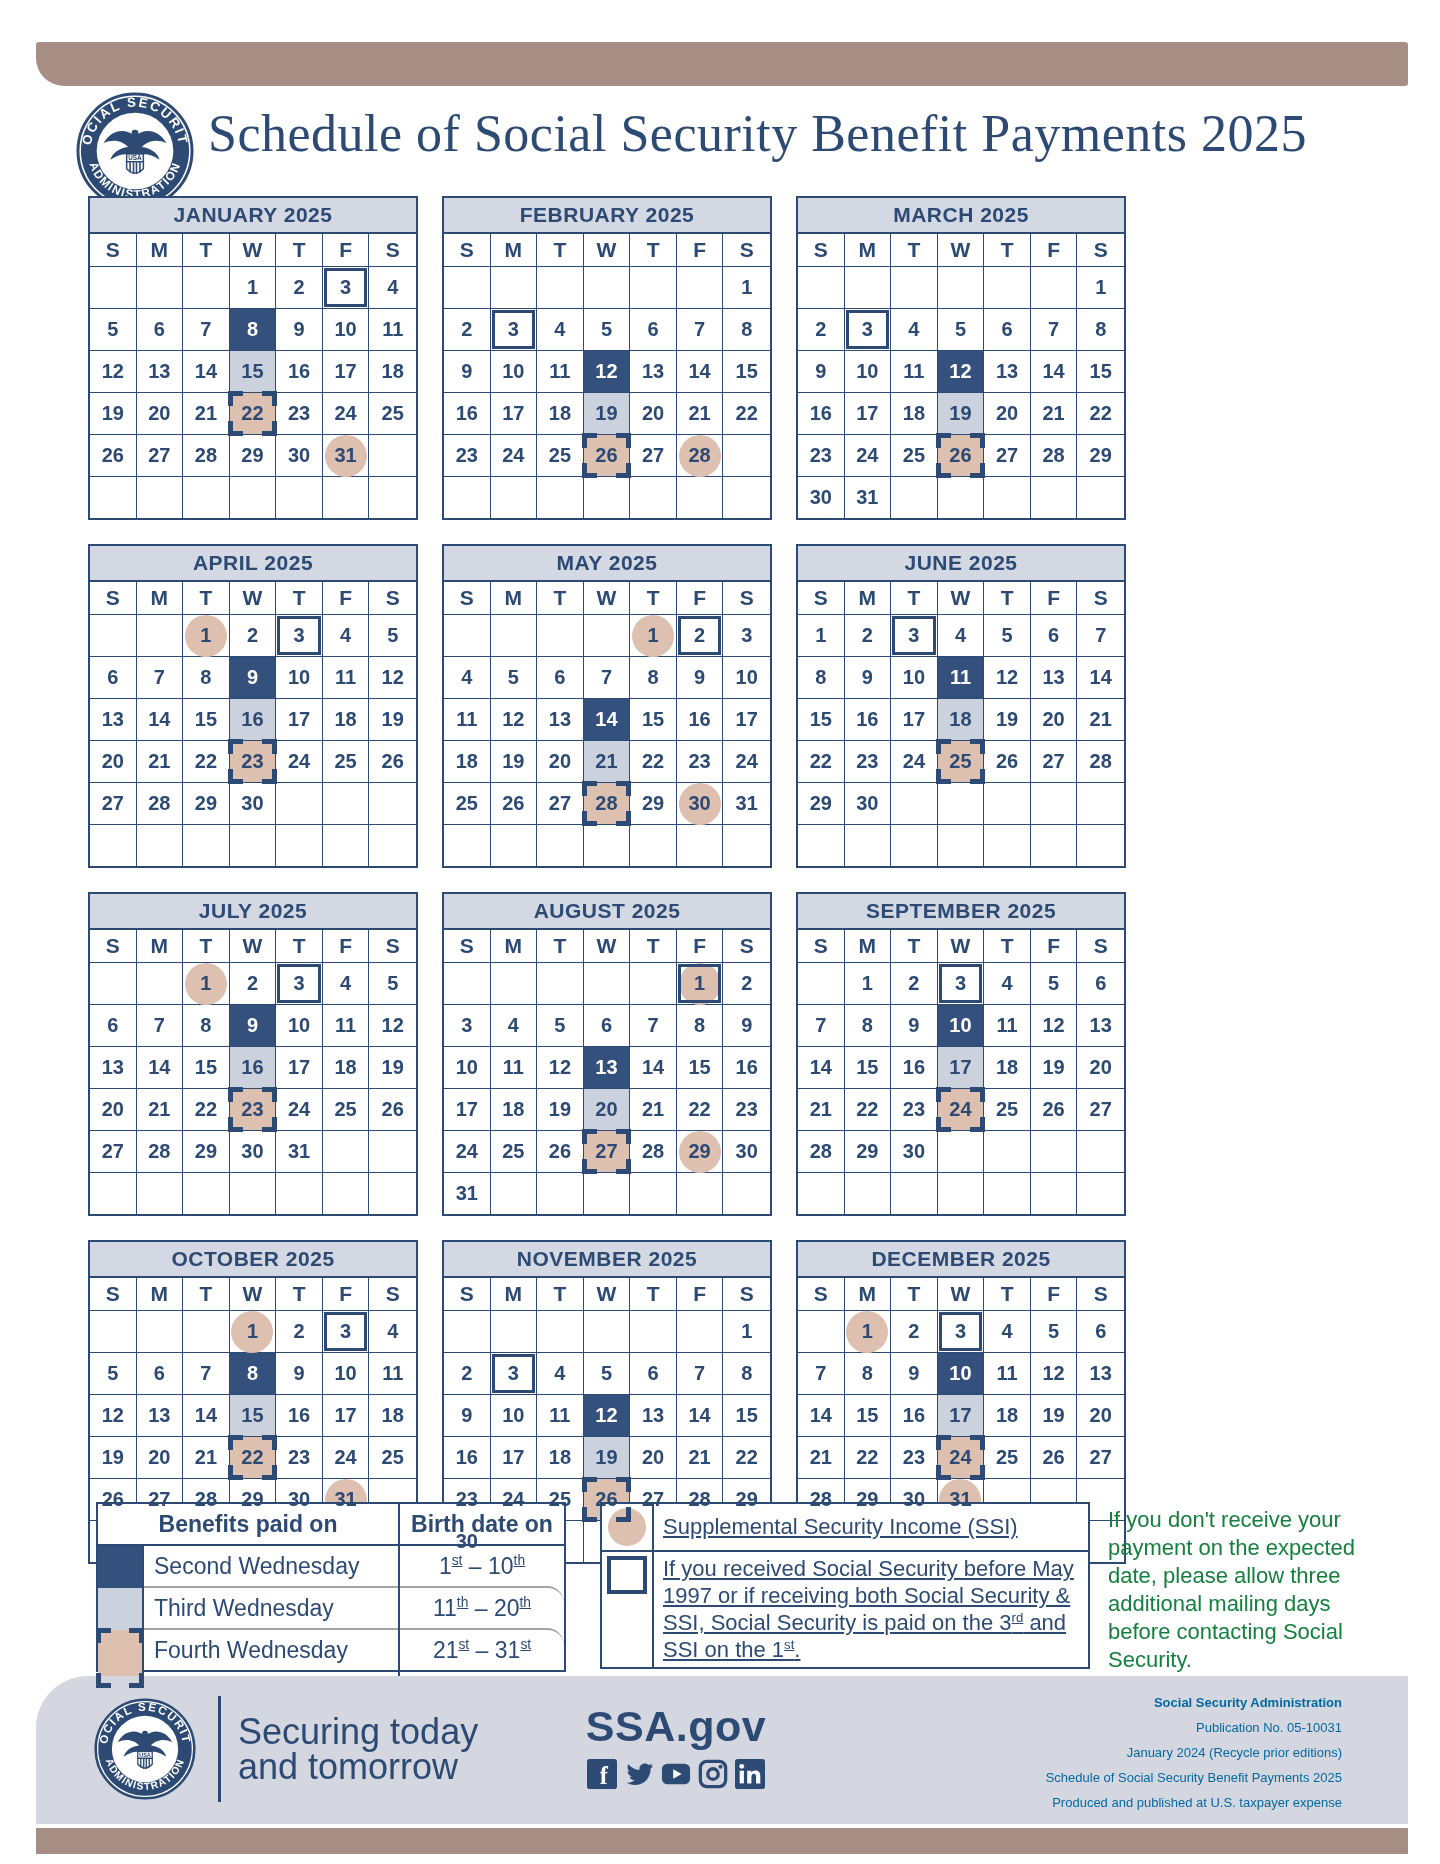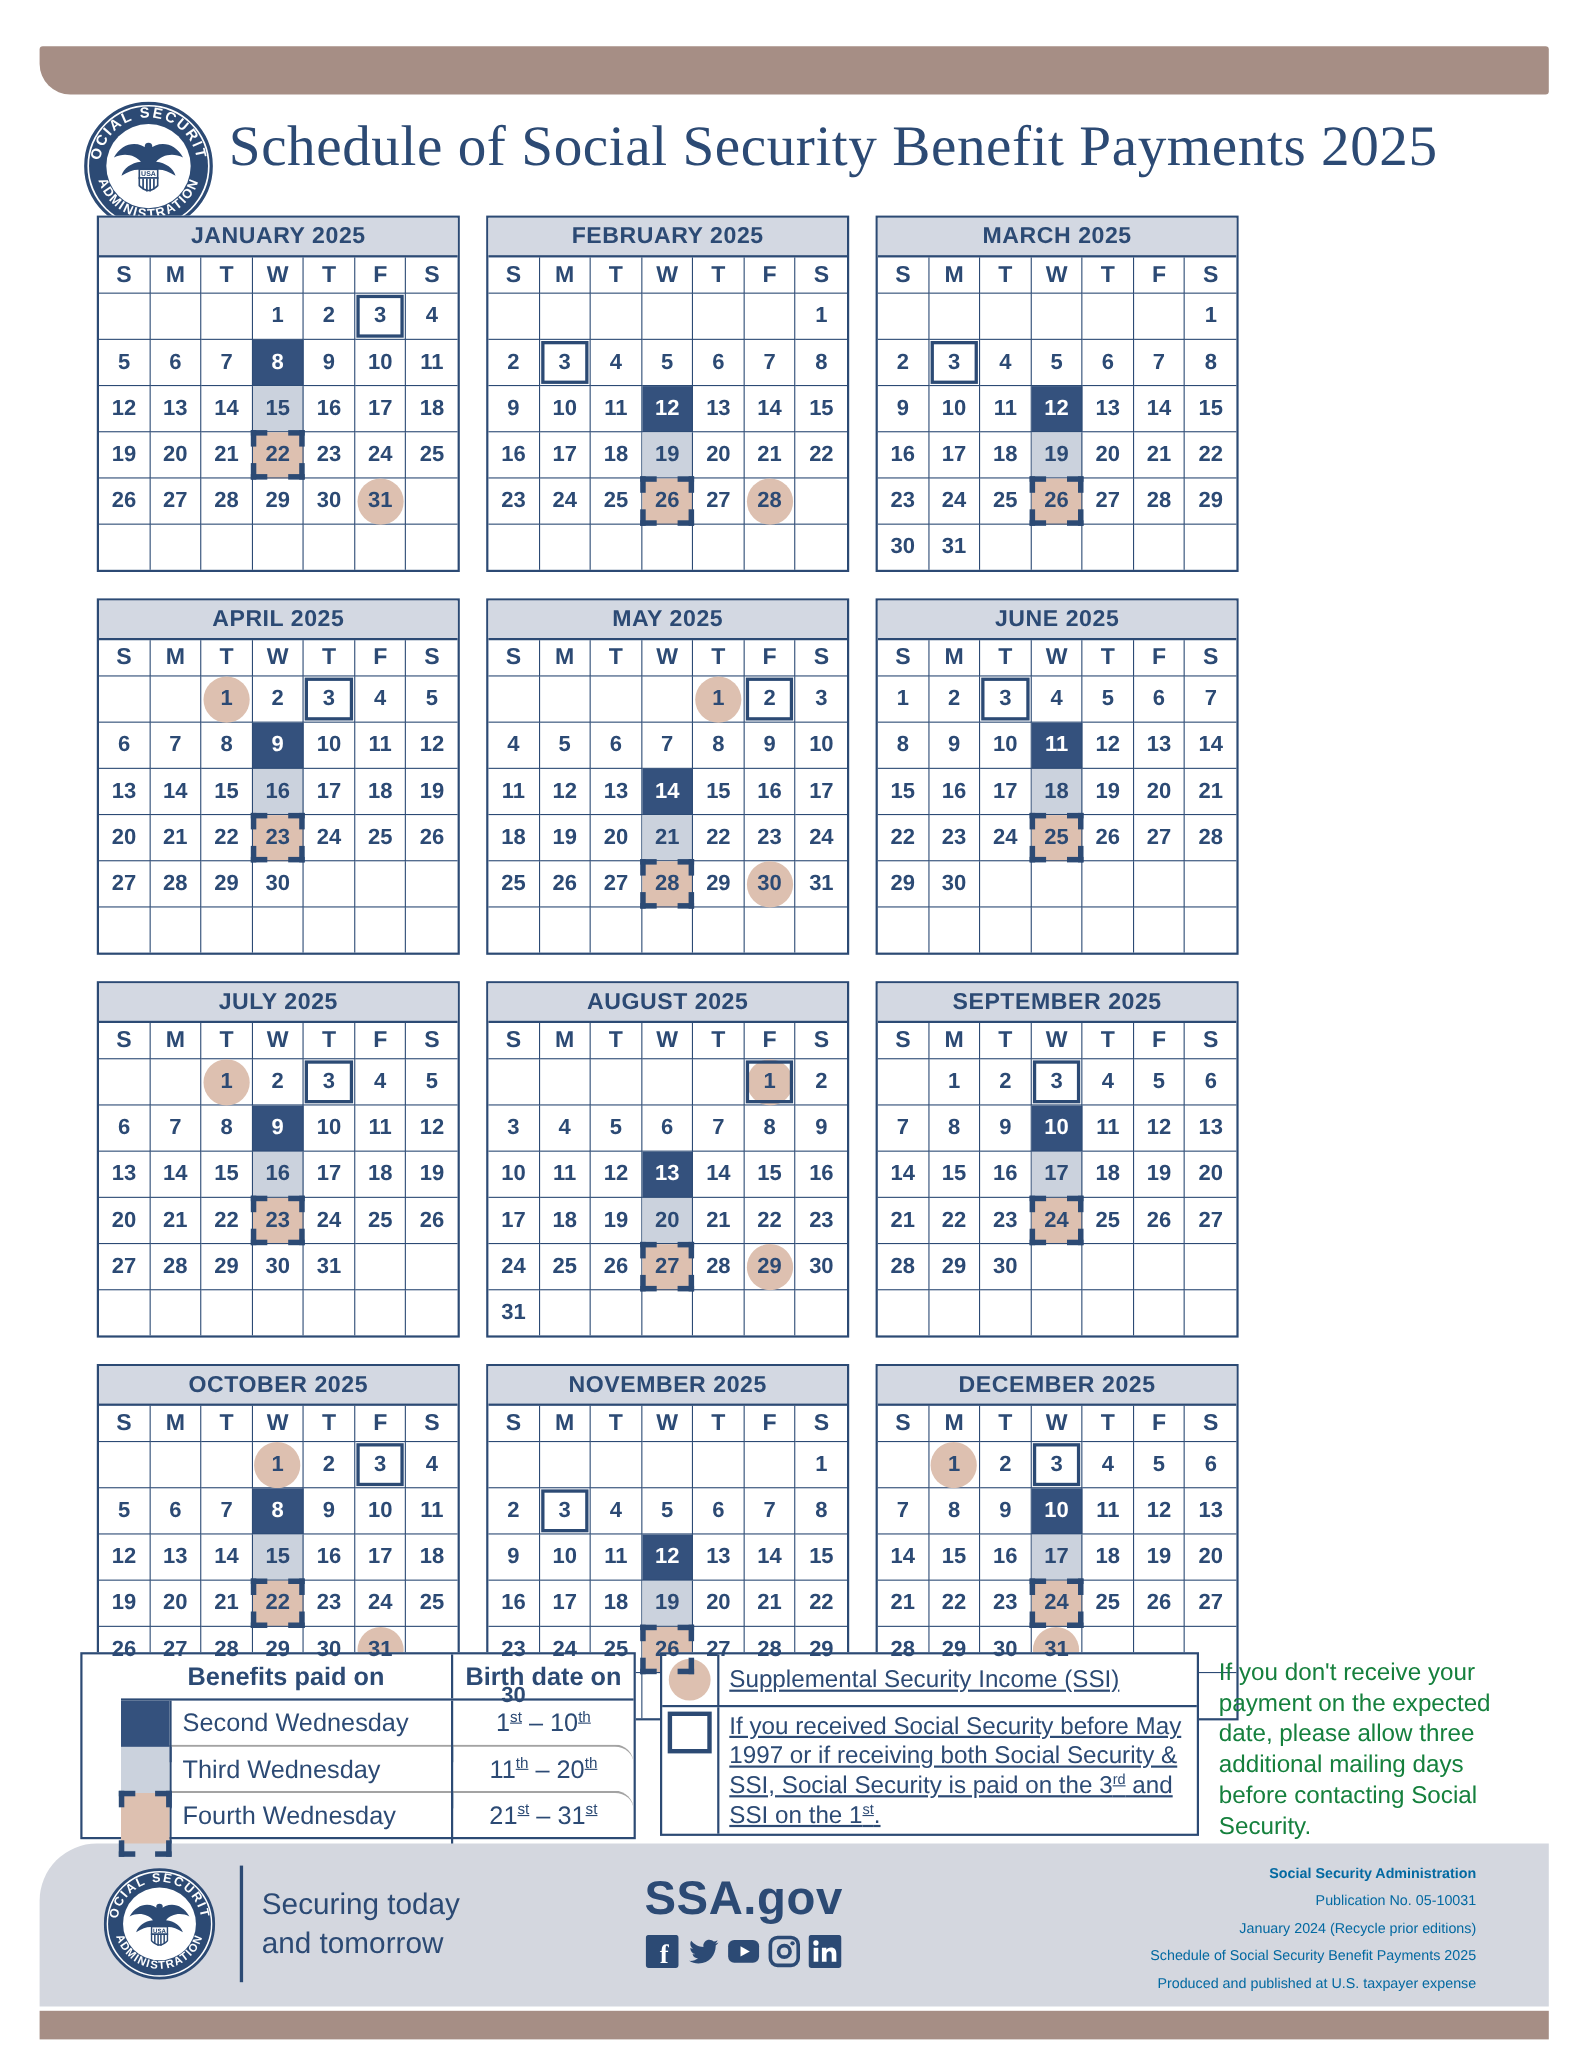--- a/index.html
+++ b/index.html
@@ -40,21 +40,21 @@
   .day.boxed::after{content:"";position:absolute;inset:1px;border:3px solid #2c4a74;z-index:2;pointer-events:none;}
   .ck{position:absolute;width:10px;height:10px;border:0 solid #2c4a74;z-index:3;}
   .ck.tl{top:-2px;left:-2px;border-top-width:5px;border-left-width:5px;}
   .ck.tr{top:-2px;right:-2px;border-top-width:5px;border-right-width:5px;}
   .ck.bl{bottom:-2px;left:-2px;border-bottom-width:5px;border-left-width:5px;}
   .ck.br{bottom:-2px;right:-2px;border-bottom-width:5px;border-right-width:5px;}
 
   sup{font-size:60%;vertical-align:super;text-decoration:underline;line-height:0;}
 
   
-  .ltable{position:absolute;left:73px;top:1502px;width:466px;border:2px solid #2c4a74;background:#fff;padding-left:35px;}
+  .ltable{position:absolute;left:96px;top:1502px;width:466px;border:2px solid #2c4a74;background:#fff;}
   .lhead{display:grid;grid-template-columns:300px 166px;height:40px;border-bottom:2px solid #2c4a74;}
   .hcell{line-height:40px;text-align:center;font-weight:bold;font-size:23px;}
   .hcell.h2{border-left:2px solid #2c4a74;}
   .lrow{display:grid;grid-template-columns:44px 256px 166px;height:40px;}
   .lrow + .lrow{border-top:2px solid #a3a3a3;border-radius:17px;}
   .lcell{height:56px;}
   .lcell.lab{border-left:2px solid #2c4a74;line-height:40px;padding-left:10px;font-size:23px;}
   .lcell.rng{border-left:2px solid #2c4a74;line-height:40px;text-align:center;font-size:23px;}
   .sw{width:100%;height:100%;position:relative;}
   .sw-dark{background:#34517d;}
@@ -74,21 +74,21 @@
 
   
   .note{position:absolute;left:1108px;top:1506px;width:256px;
         font-size:22px;line-height:28px;color:#15803d;}
 
   
   .footer{position:absolute;top:1676px;left:36px;width:1372px;height:148px;
           background:#d4d7df;border-radius:52px 0 0 0;}
   .fseal{position:absolute;left:58px;top:22px;width:102px;height:102px;display:block;}
   .fdivider{position:absolute;left:182px;top:20px;width:3px;height:106px;background:#2c4a74;}
-  .tagline{position:absolute;left:202px;top:38px;font-size:27px;line-height:35px;color:#2c4a74;}
+  .tagline{position:absolute;left:202px;top:38px;font-size:36px;line-height:35px;color:#2c4a74;}
   .fcenter{position:absolute;left:500px;top:0;width:280px;text-align:center;}
   .site{margin-top:26px;font-size:43px;font-weight:bold;letter-spacing:.5px;color:#2c4a74;}
   .socials{margin-top:8px;display:flex;justify-content:center;gap:7px;}
   .socials .sicon{width:30px;height:30px;display:inline-block;}
   .pub{position:absolute;right:66px;top:14px;text-align:right;font-size:13px;line-height:25px;color:#0369a1;}
   .pub .b{font-weight:bold;}
   .bottombar{position:absolute;top:1828px;left:36px;width:1372px;height:26px;background:#a68e85;}
 </style>
 </head>
 <body>

